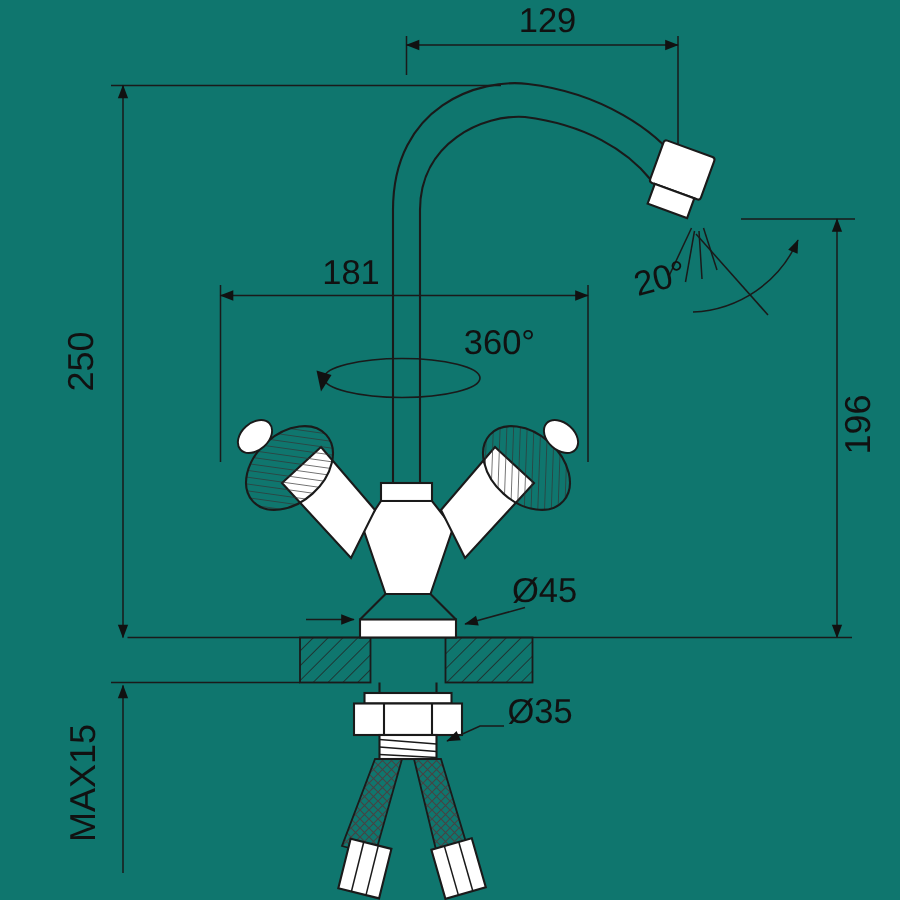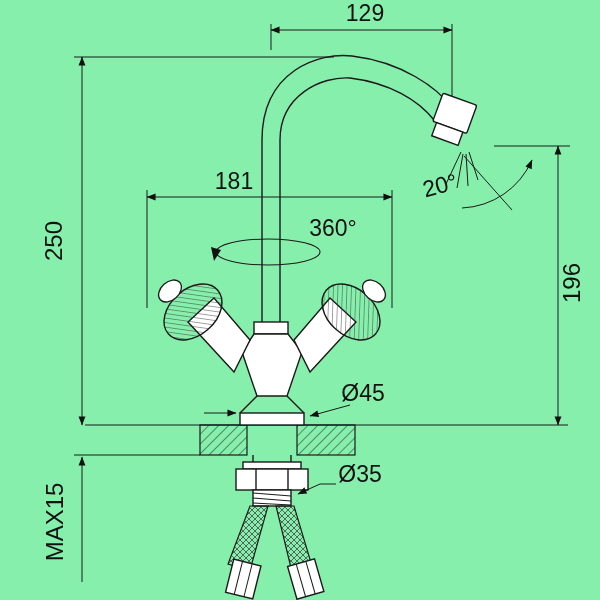--- a/index.html
+++ b/index.html
@@ -1,17 +1,17 @@
 <!DOCTYPE html>
 <html><head>
 <meta charset="utf-8">
 <style>
   html,body{margin:0;padding:0;background:#fff;}
   .canvas{
-    width:600px;height:600px;background:#86efac;position:relative;
+    width:600px;height:600px;background:#0f766e;position:relative;
     font-family:"Liberation Sans","DejaVu Sans",sans-serif;
   }
   svg{display:block;}
   .dim-text{font-size:23px;fill:#111;}
   .dim-text-big{font-size:24px;fill:#111;}
   .thin{stroke:#1a1a1a;stroke-width:1;fill:none;}
   .draw{stroke:#1a1a1a;stroke-width:1.4;fill:none;}
   .drawfill{stroke:#1a1a1a;stroke-width:1.4;fill:#ffffff;}
 </style>
 </head>

